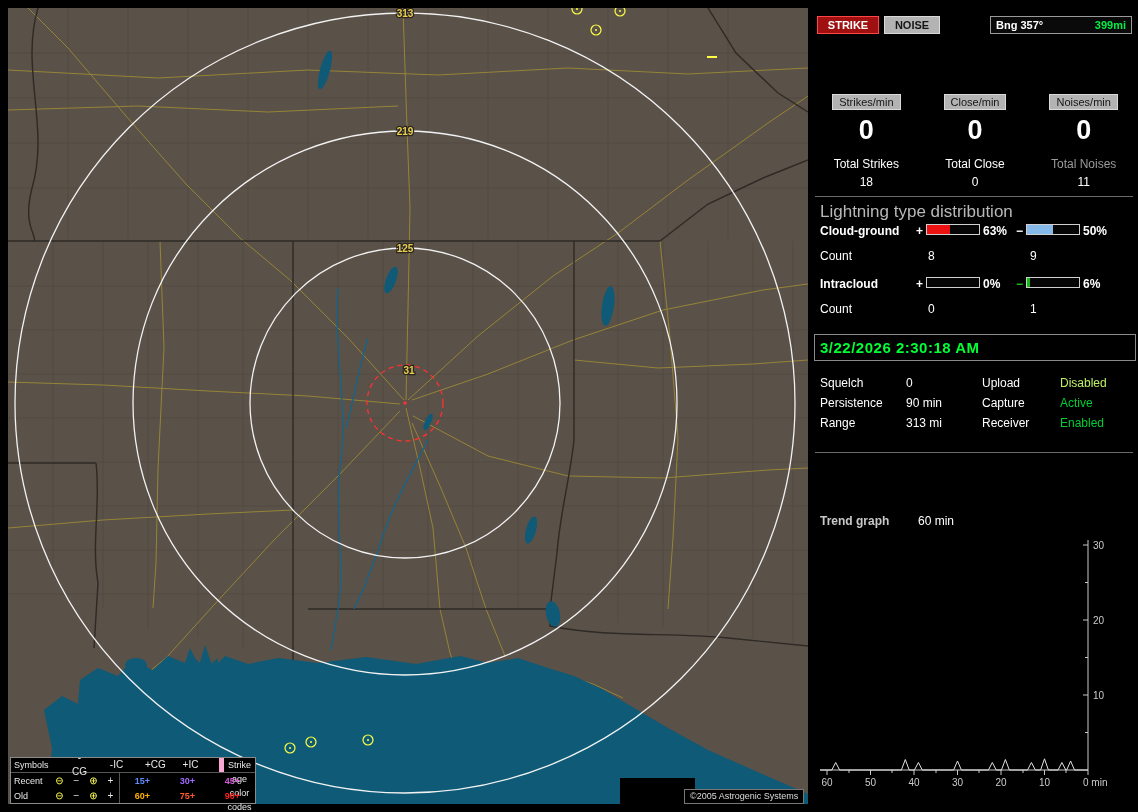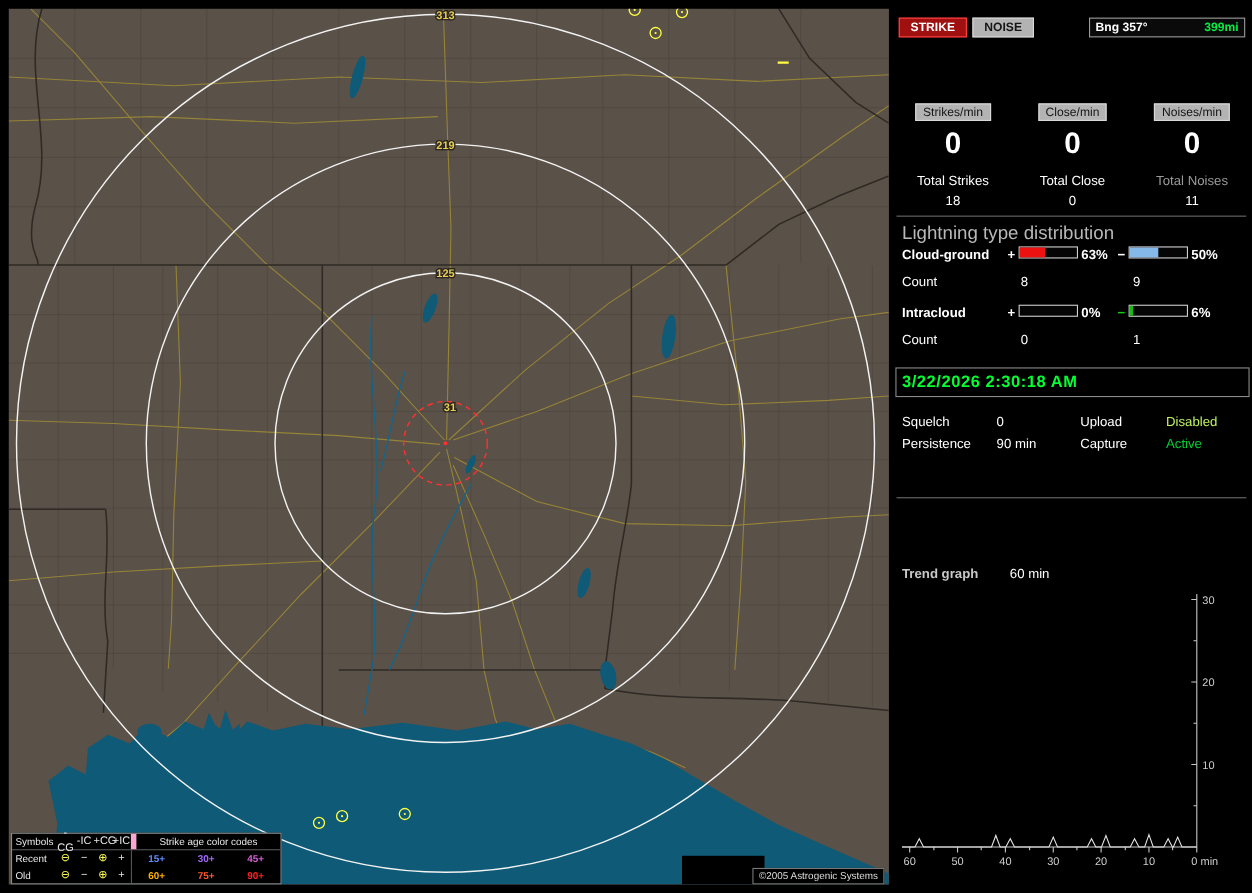--- a/index.html
+++ b/index.html
@@ -4,21 +4,21 @@
 <style>
   *{margin:0;padding:0;box-sizing:border-box;}
   html,body{width:1138px;height:812px;background:#000;overflow:hidden;
     font-family:"Liberation Sans",sans-serif;}
   
   #map-area{position:absolute;left:8px;top:8px;width:800px;height:796px;background:#5a5149;}
   #map-svg{position:absolute;left:0;top:0;}
   #legend{position:absolute;left:2px;top:749px;width:246px;height:47px;background:#000;
     border:1px solid #8a8a8a;font-size:9px;color:#e8e8e8;}
   .lg-row{display:flex;height:15px;line-height:14px;align-items:center;}
-  .lg-head{border-bottom:1px solid #555;}
+  .lg-head{border-bottom:1px solid #555;gap:20px;}
   .lg-lbl{width:40px;padding-left:3px;}
   .lg-sym{width:17px;text-align:center;font-size:10px;}
   .lg-ages{flex:1;display:flex;border-left:1px solid #555;height:100%;align-items:center;}
   .lg-age-head{flex:1;text-align:center;border-left:5px solid #f9a8d4;height:100%;line-height:14px;}
   .lg-age{flex:1;text-align:center;font-weight:bold;}
   .sym-circ{color:#ffff55;} .sym-sign{color:#e8e8e8;}
   .a15{color:#5f8cff;} .a30{color:#a06aff;} .a45{color:#d45fd4;}
   .a60{color:#ffb000;} .a75{color:#ff5a2a;} .a90{color:#ff2222;}
   #map-copyright{position:absolute;left:676px;top:781px;height:15px;background:#000;
     border:1px solid #777;color:#ddd;font-size:9px;line-height:13px;padding:0 5px;}
@@ -333,20 +333,26 @@
     <span class="s2">0</span>
     <span class="s3">Upload</span>
     <span class="s4 st-dim">Disabled</span>
   </div>
   <div class="set-row" style="top:396px">
     <span class="s1">Persistence</span>
     <span class="s2">90 min</span>
     <span class="s3">Capture</span>
     <span class="s4 st-green">Active</span>
   </div>
+  <div class="set-row" style="top:416px">
+    <span class="s1">Range</span>
+    <span class="s2">313 mi</span>
+    <span class="s3">Receiver</span>
+    <span class="s4 st-green">Enabled</span>
+  </div>
 
   <div class="hr" style="top:452px"></div>
 
 
   <div class="trend-row">
     <span class="tr-label">Trend graph</span>
     <span class="tr-value">60 min</span>
   </div>
 
   <svg id="graph-svg" viewBox="0 0 326 266" width="326" height="266">

